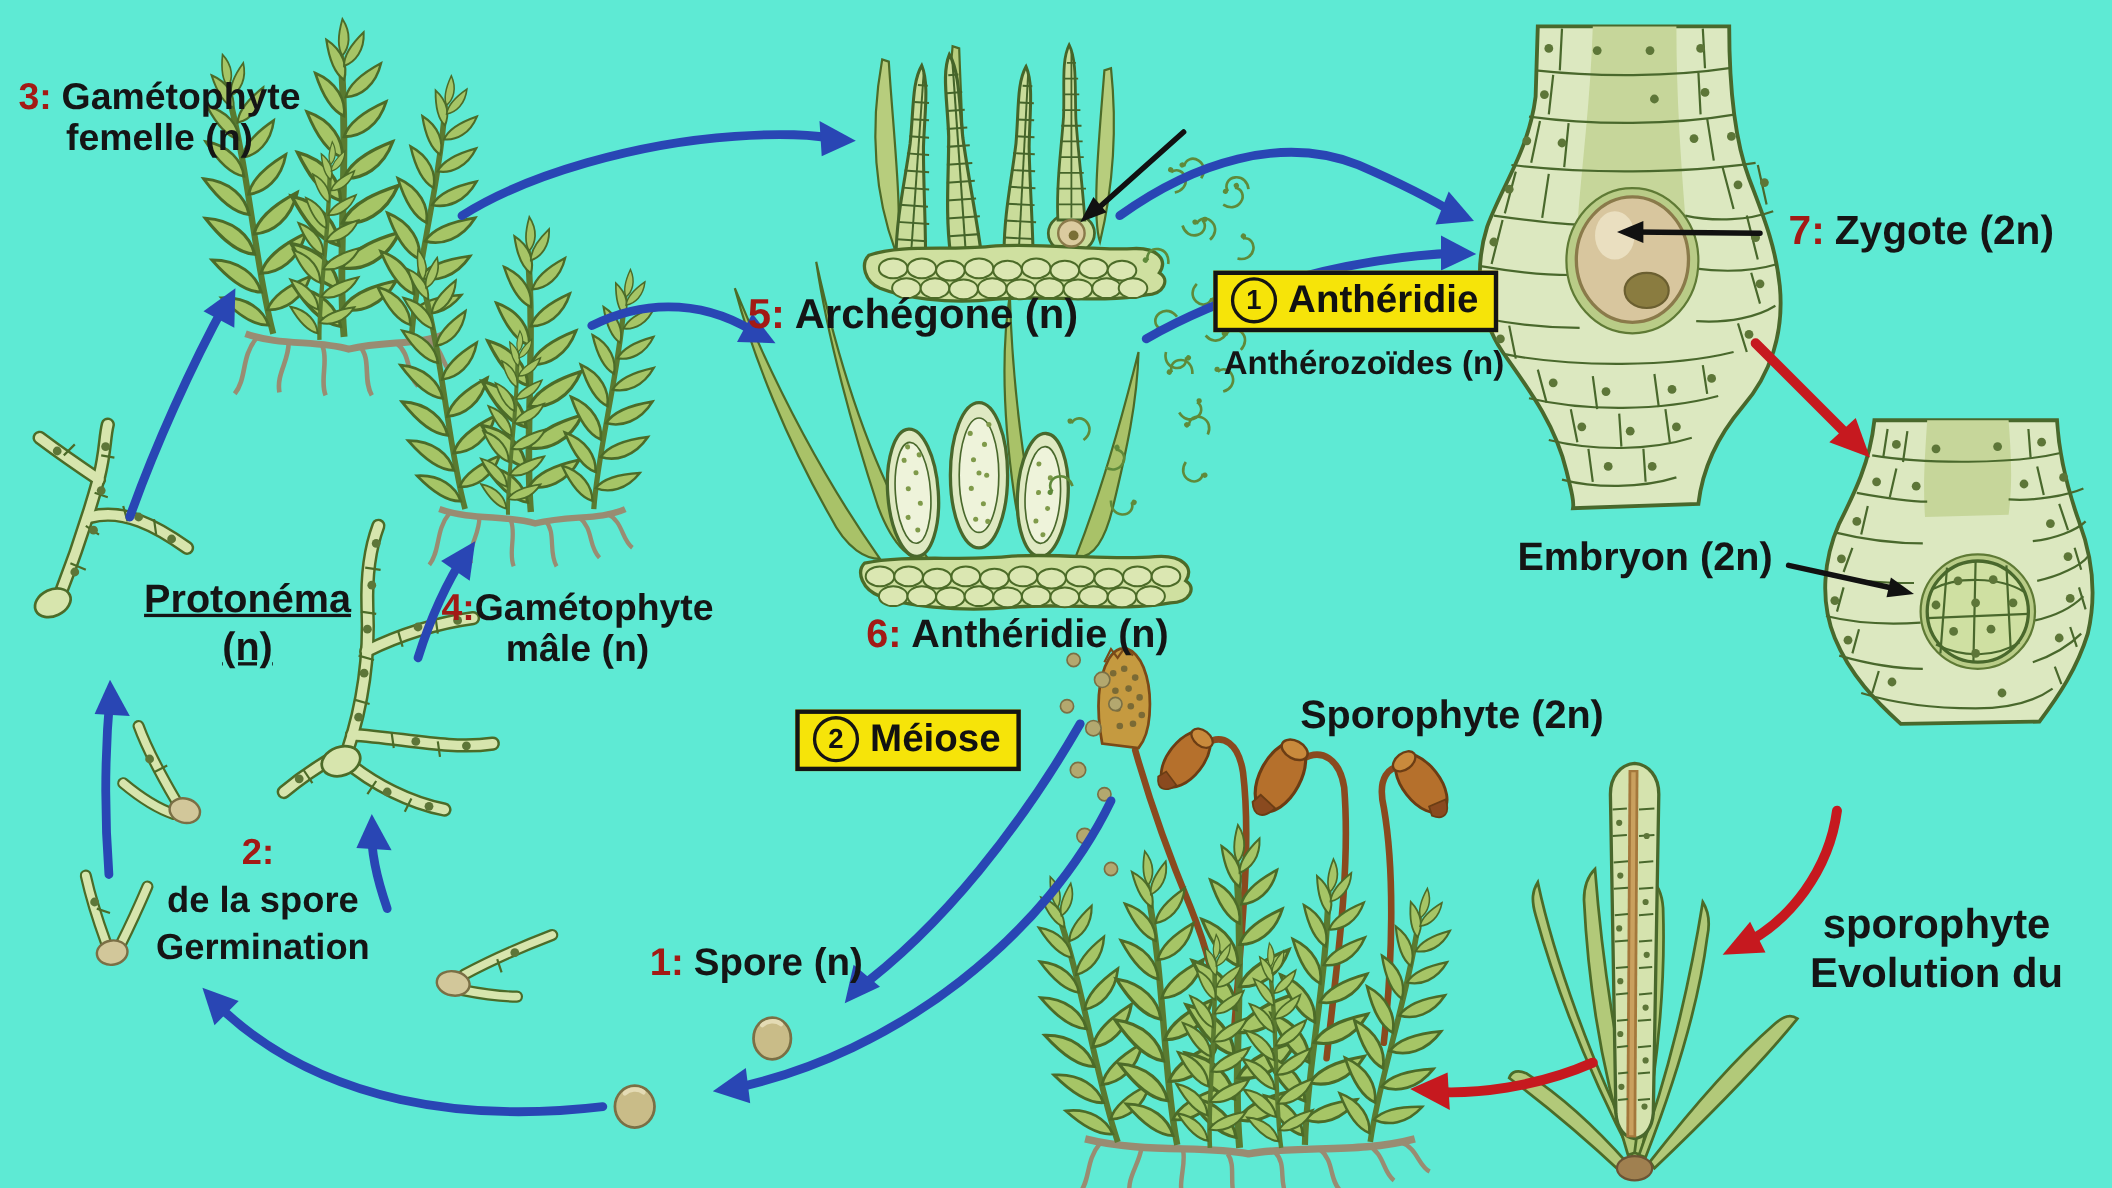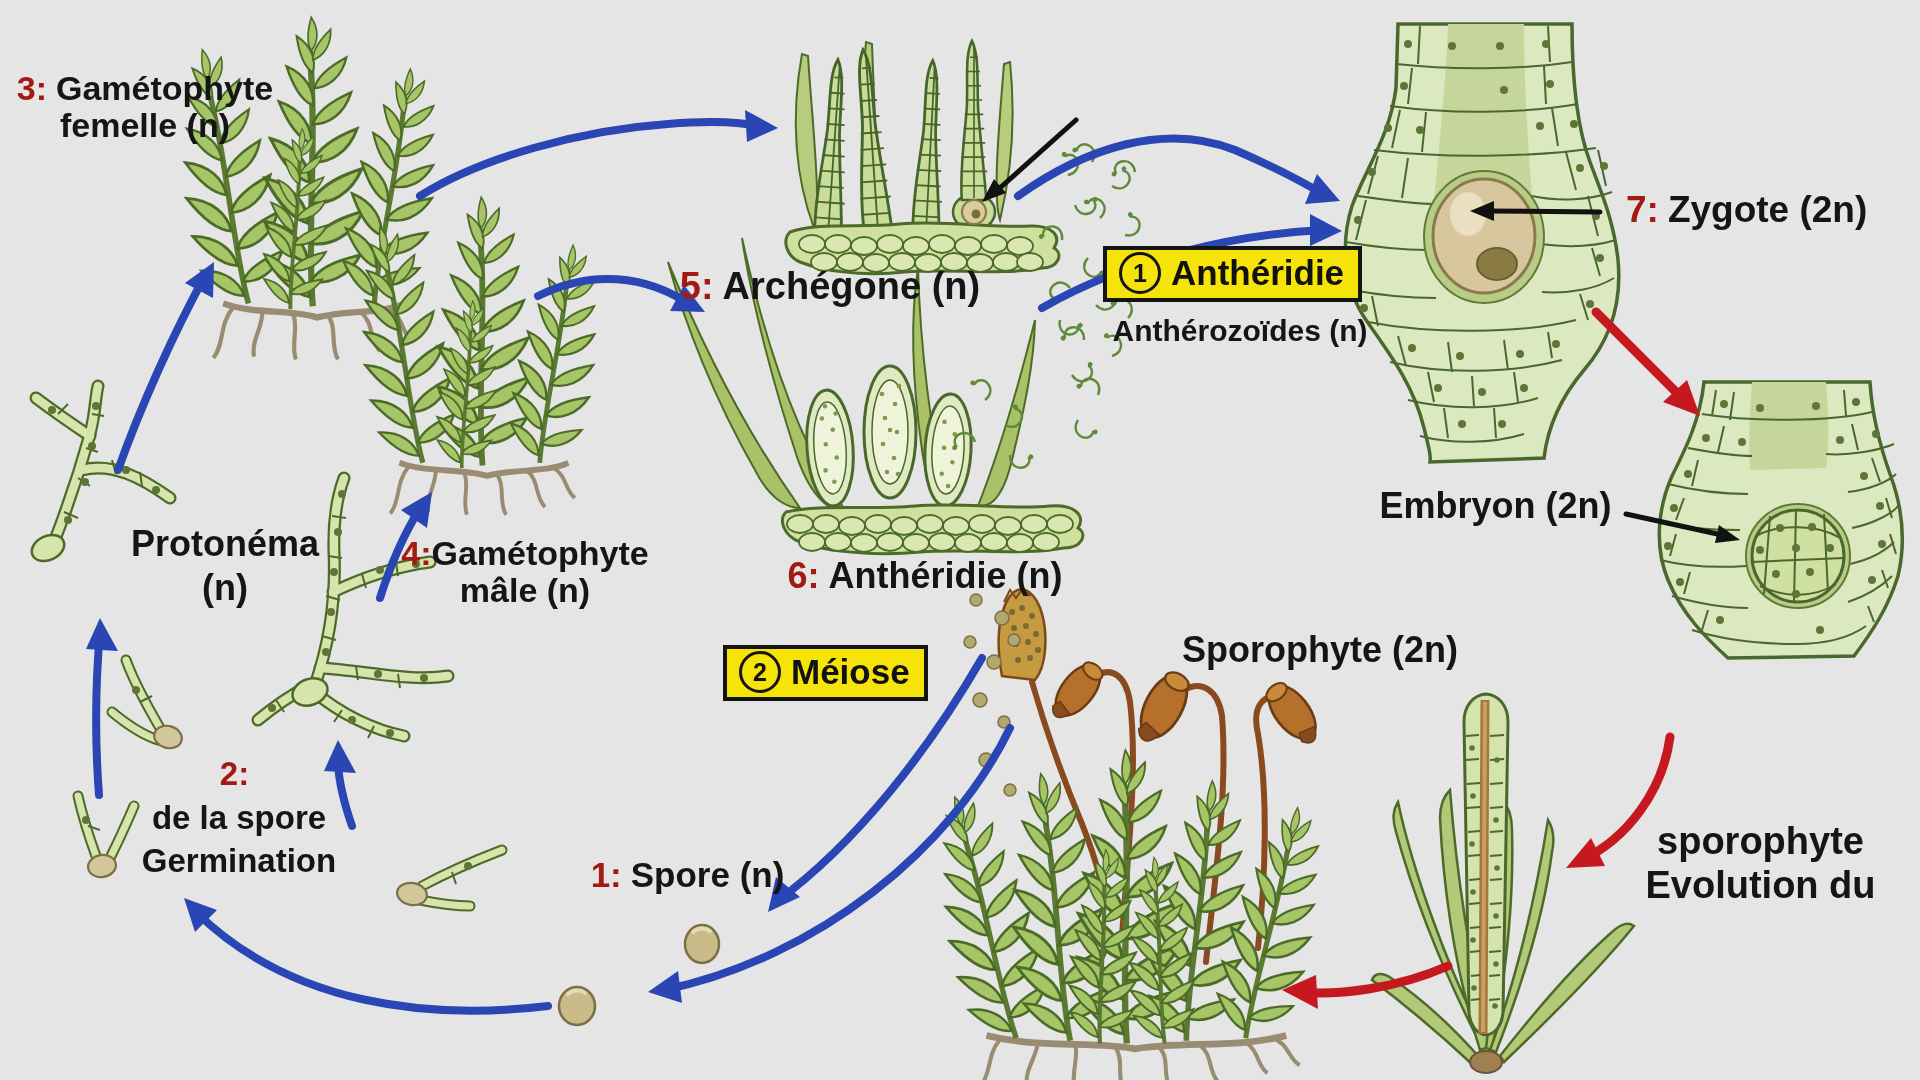--- a/index.html
+++ b/index.html
@@ -1,16 +1,16 @@
 <!DOCTYPE html>
 <html><head>
 <meta charset="utf-8">
 <style>
   html,body{margin:0;padding:0;background:#ffffff;}
-  .stage{position:relative;width:1920px;height:1080px;background:#e5e5e5;overflow:hidden;
+  .stage{position:relative;width:1920px;height:1080px;background:#5eead4;overflow:hidden;
          font-family:"Liberation Sans",sans-serif;}
   svg.scene{position:absolute;left:0;top:0;}
   .lbl{position:absolute;font-weight:bold;color:#151515;text-align:center;line-height:1.1;}
   .lbl.left{text-align:left;}
   .rn{color:#a31a15;margin-right:9px;}
   .rn.tight{margin-right:0;}
   .ybox{position:absolute;display:flex;align-items:center;gap:10px;background:#f6e409;
         border:4px solid #141414;padding:2px 14px 4px 12px;font-weight:bold;color:#111;}
   .ybox .txt{font-size:35px;}
   .circ{display:inline-flex;flex:0 0 auto;width:36px;height:36px;border:3px solid #141414;
@@ -540,21 +540,21 @@
 
 <div class="lbl left" style="left:1606px;top:190px;width:300px;font-size:37px;margin-left:20px;">
   <span class="rn">7:</span><span>Zygote (2n)</span>
 </div>
 
 <div class="lbl" style="left:395px;top:490px;width:260px;font-size:34px;margin-top:45px;">
   <div><span class="rn tight">4:</span><span>Gamétophyte</span></div>
   <div>mâle (n)</div>
 </div>
 
-<div class="lbl" style="left:115px;top:522px;width:220px;font-size:36px;line-height:1.22;">
+<div class="lbl" style="left:115px;top:522px;width:220px;font-size:36px;line-height:1.22;text-decoration:underline;">
   <div>Protonéma</div>
   <div>(n)</div>
 </div>
 
 <div class="lbl" style="left:735px;top:556px;width:380px;font-size:36px;">
   <span class="rn">6:</span><span>Anthéridie (n)</span>
 </div>
 
 <div class="ybox" style="left:723px;top:645px;">
   <span class="circ">2</span>

